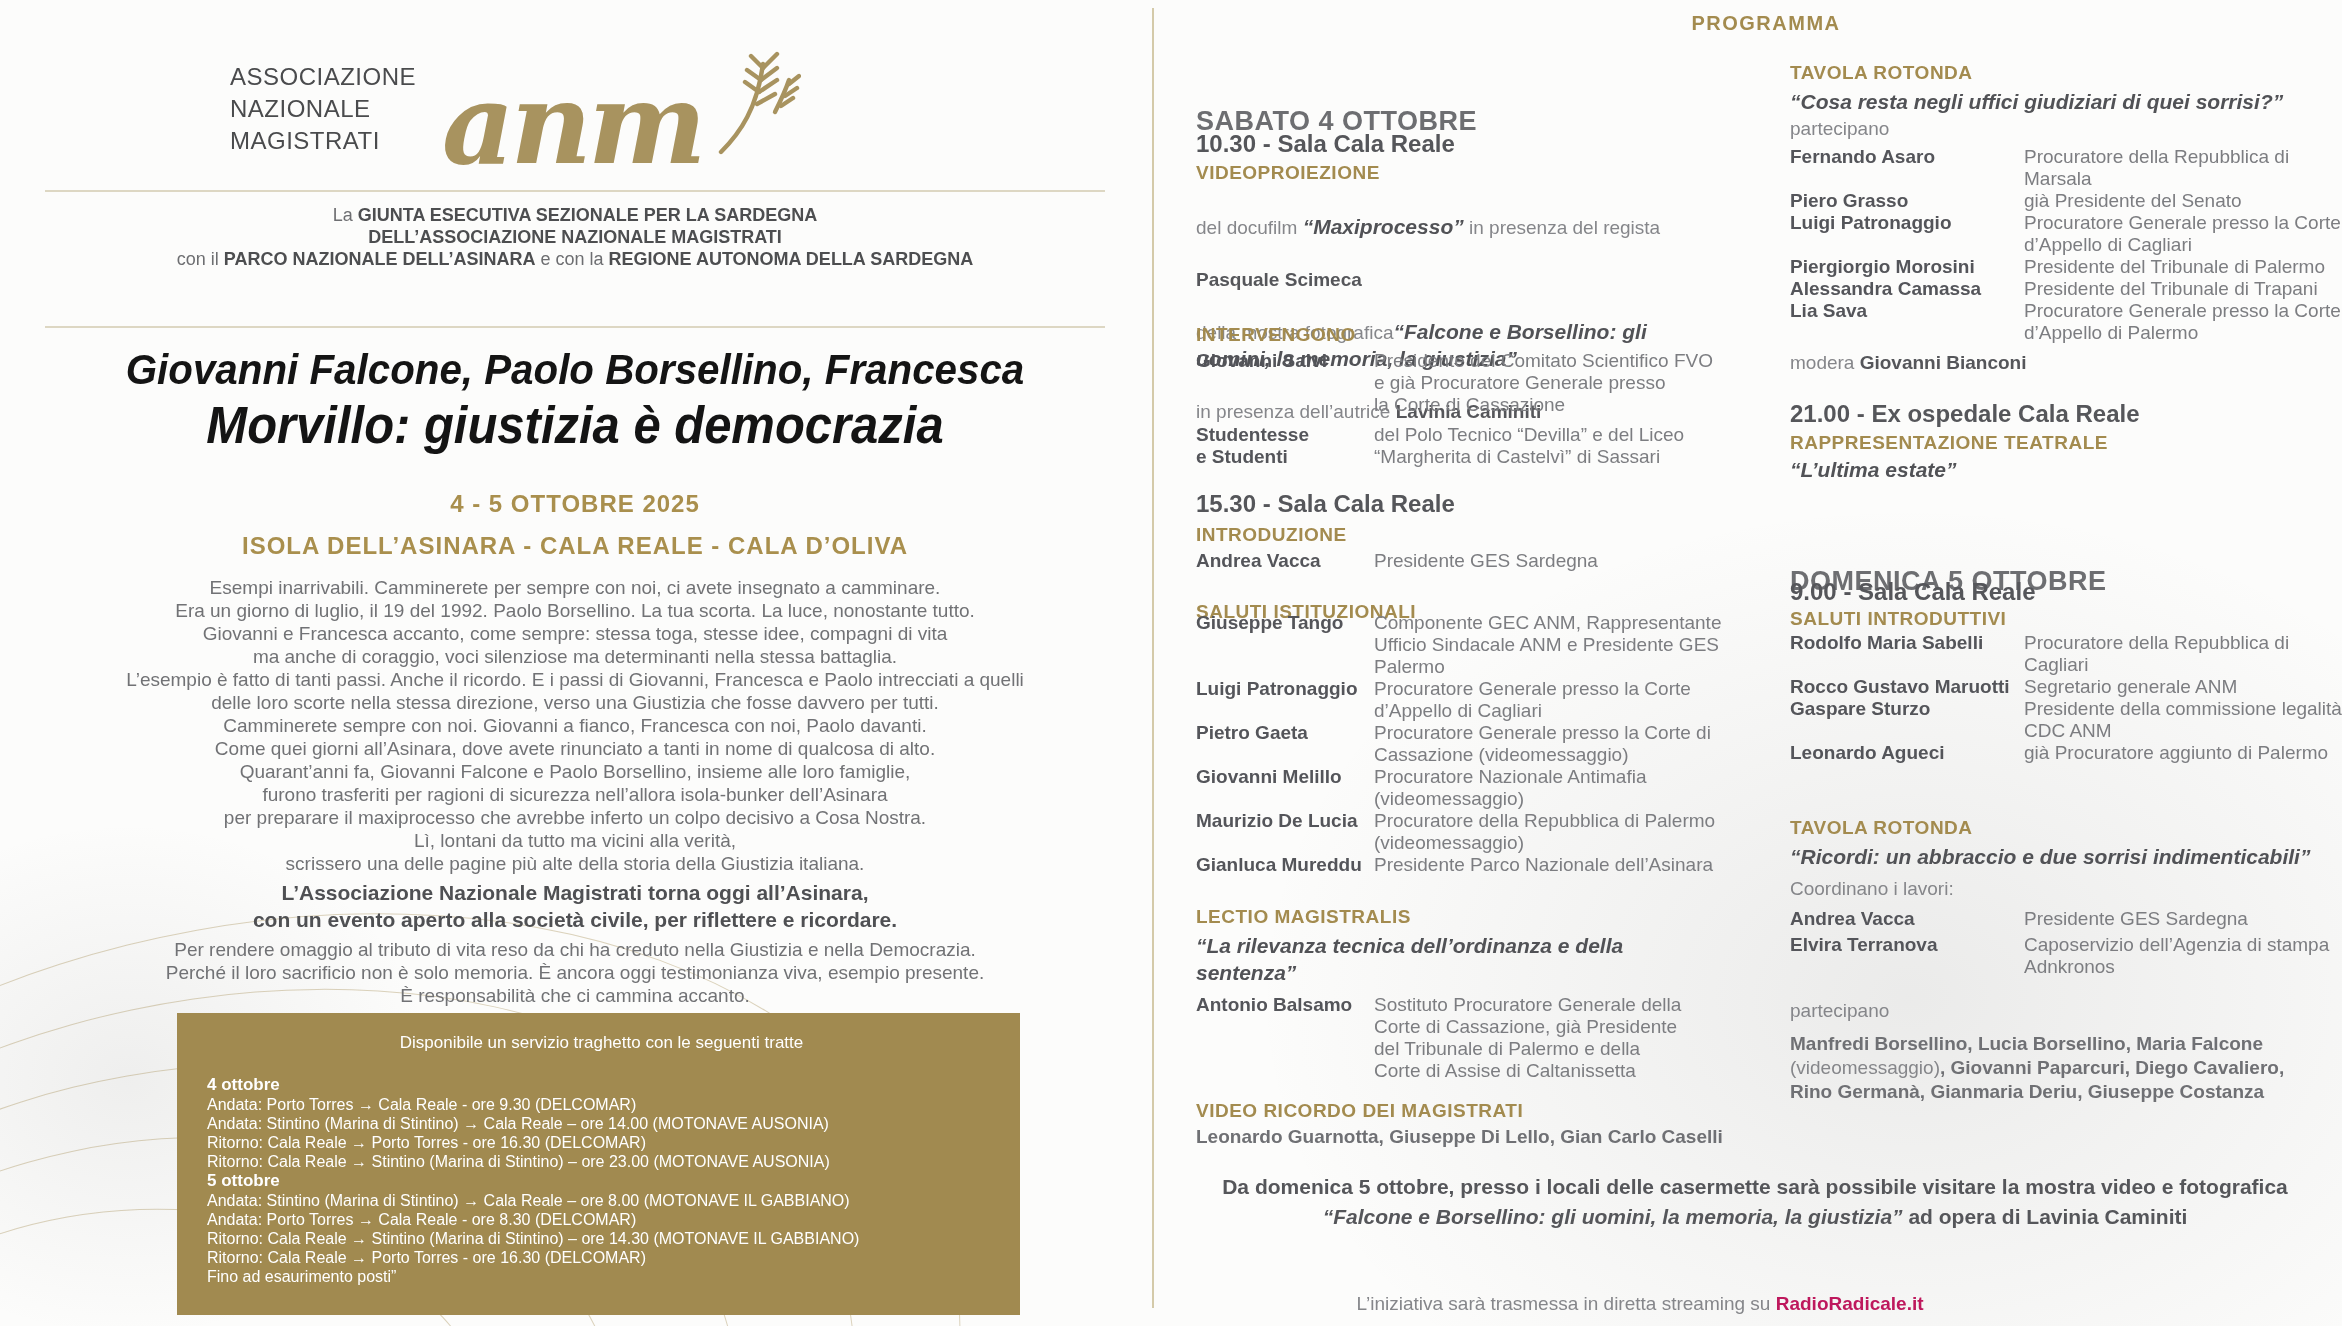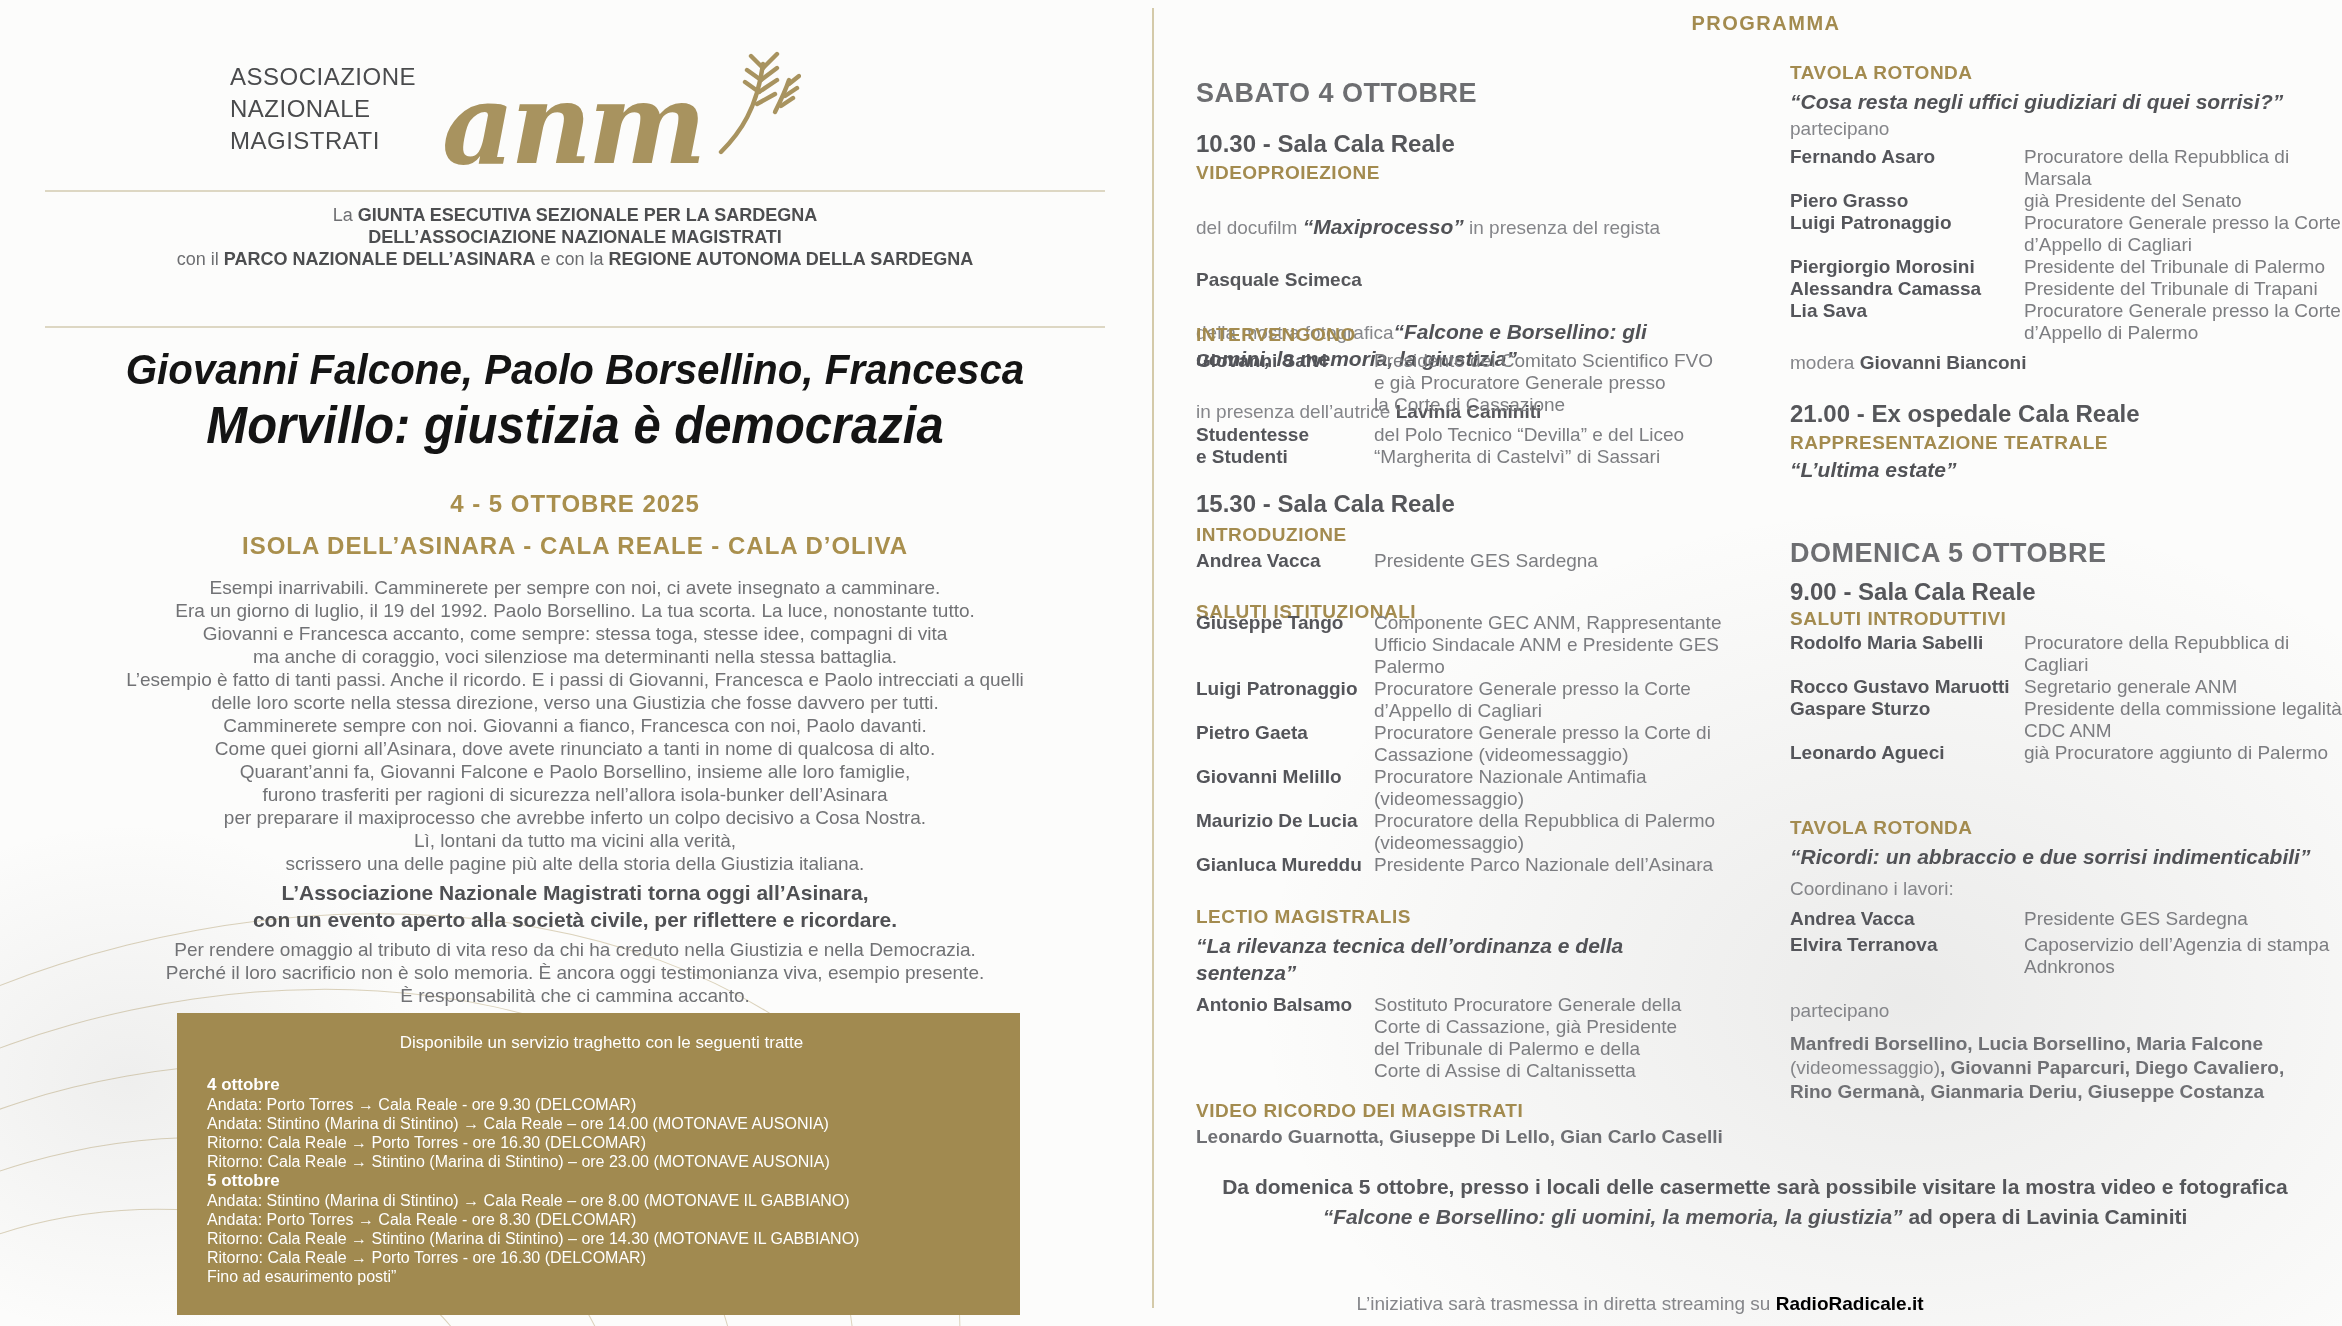--- a/index.html
+++ b/index.html
@@ -36,21 +36,21 @@
   .ferry-lines{white-space:pre-line;line-height:19px;}
   .ferry-rsvp{text-align:center;font-size:17px;margin-top:14px;}
   
   .vdiv{position:absolute;left:1152px;top:8px;width:2px;height:1300px;background:#d4caa9;}
   .prog-h{position:absolute;left:1190px;top:12px;width:1152px;text-align:center;font-weight:bold;
           font-size:20px;letter-spacing:1.5px;color:#a38b4f;}
   .col{position:absolute;top:0;}
   .colmid{left:1196px;width:586px;}
   .colr{left:1790px;width:552px;}
   .blk{position:absolute;left:0;width:100%;}
-  .day{font-size:27px;font-weight:bold;color:#6d6e71;letter-spacing:.5px;}
+  .day{font-size:27px;font-weight:bold;color:#6d6e71;letter-spacing:.5px;margin-top:28px;}
   .slot{font-size:24px;font-weight:bold;color:#55565a;}
   .glabel{font-size:19px;font-weight:bold;color:#a38b4f;letter-spacing:.5px;}
   .qtitle{font-size:21px;line-height:27px;font-weight:bold;font-style:italic;color:#515256;white-space:pre-line;}
   .plain{font-size:19px;color:#85868a;}
   .vp{font-size:19px;line-height:26px;color:#85868a;white-space:pre-line;}
   .vp .bq{font-weight:bold;font-style:italic;font-size:21px;color:#515256;}
   .vp .bn{font-weight:bold;color:#55565a;}
   .rows{display:flex;flex-direction:column;}
   .row{display:flex;font-size:19px;line-height:22px;}
   .row .n{font-weight:bold;color:#54555a;white-space:pre-line;flex:none;}
@@ -60,21 +60,21 @@
   .modera{font-size:19px;color:#85868a;}
   .modera b{color:#55565a;}
   .partnames{font-size:19px;line-height:24px;color:#6f7074;white-space:pre-line;}
   .partnames b{color:#6f7074;}
   .partnames .lite{color:#85868a;font-weight:normal;}
   .note{position:absolute;left:1190px;width:1130px;text-align:center;color:#55565a;
         font-weight:bold;font-size:21px;line-height:30px;}
   .note .qi{font-style:italic;}
   .footer{position:absolute;left:1190px;top:1293px;width:900px;text-align:center;
           font-size:19px;color:#85868a;}
-  .footer b{color:#000000;}
+  .footer b{color:#be185d;}
 </style>
 </head>
 <body>
 
 <div id="page">
 
   <div class="wash" style="left:1250px;top:500px;width:1100px;height:830px;background:radial-gradient(ellipse at 60% 60%, rgba(110,110,110,.12), rgba(110,110,110,0) 70%);"></div>
   <div class="wash" style="left:-80px;top:820px;width:520px;height:520px;background:radial-gradient(ellipse at 40% 50%, rgba(120,120,120,.10), rgba(120,120,120,0) 70%);"></div>
   <div class="arc" style="left:-480px;top:930px;width:1450px;height:980px;transform:rotate(-14deg);"></div>
   <div class="arc" style="left:-420px;top:1000px;width:1280px;height:860px;transform:rotate(-12deg);"></div>

